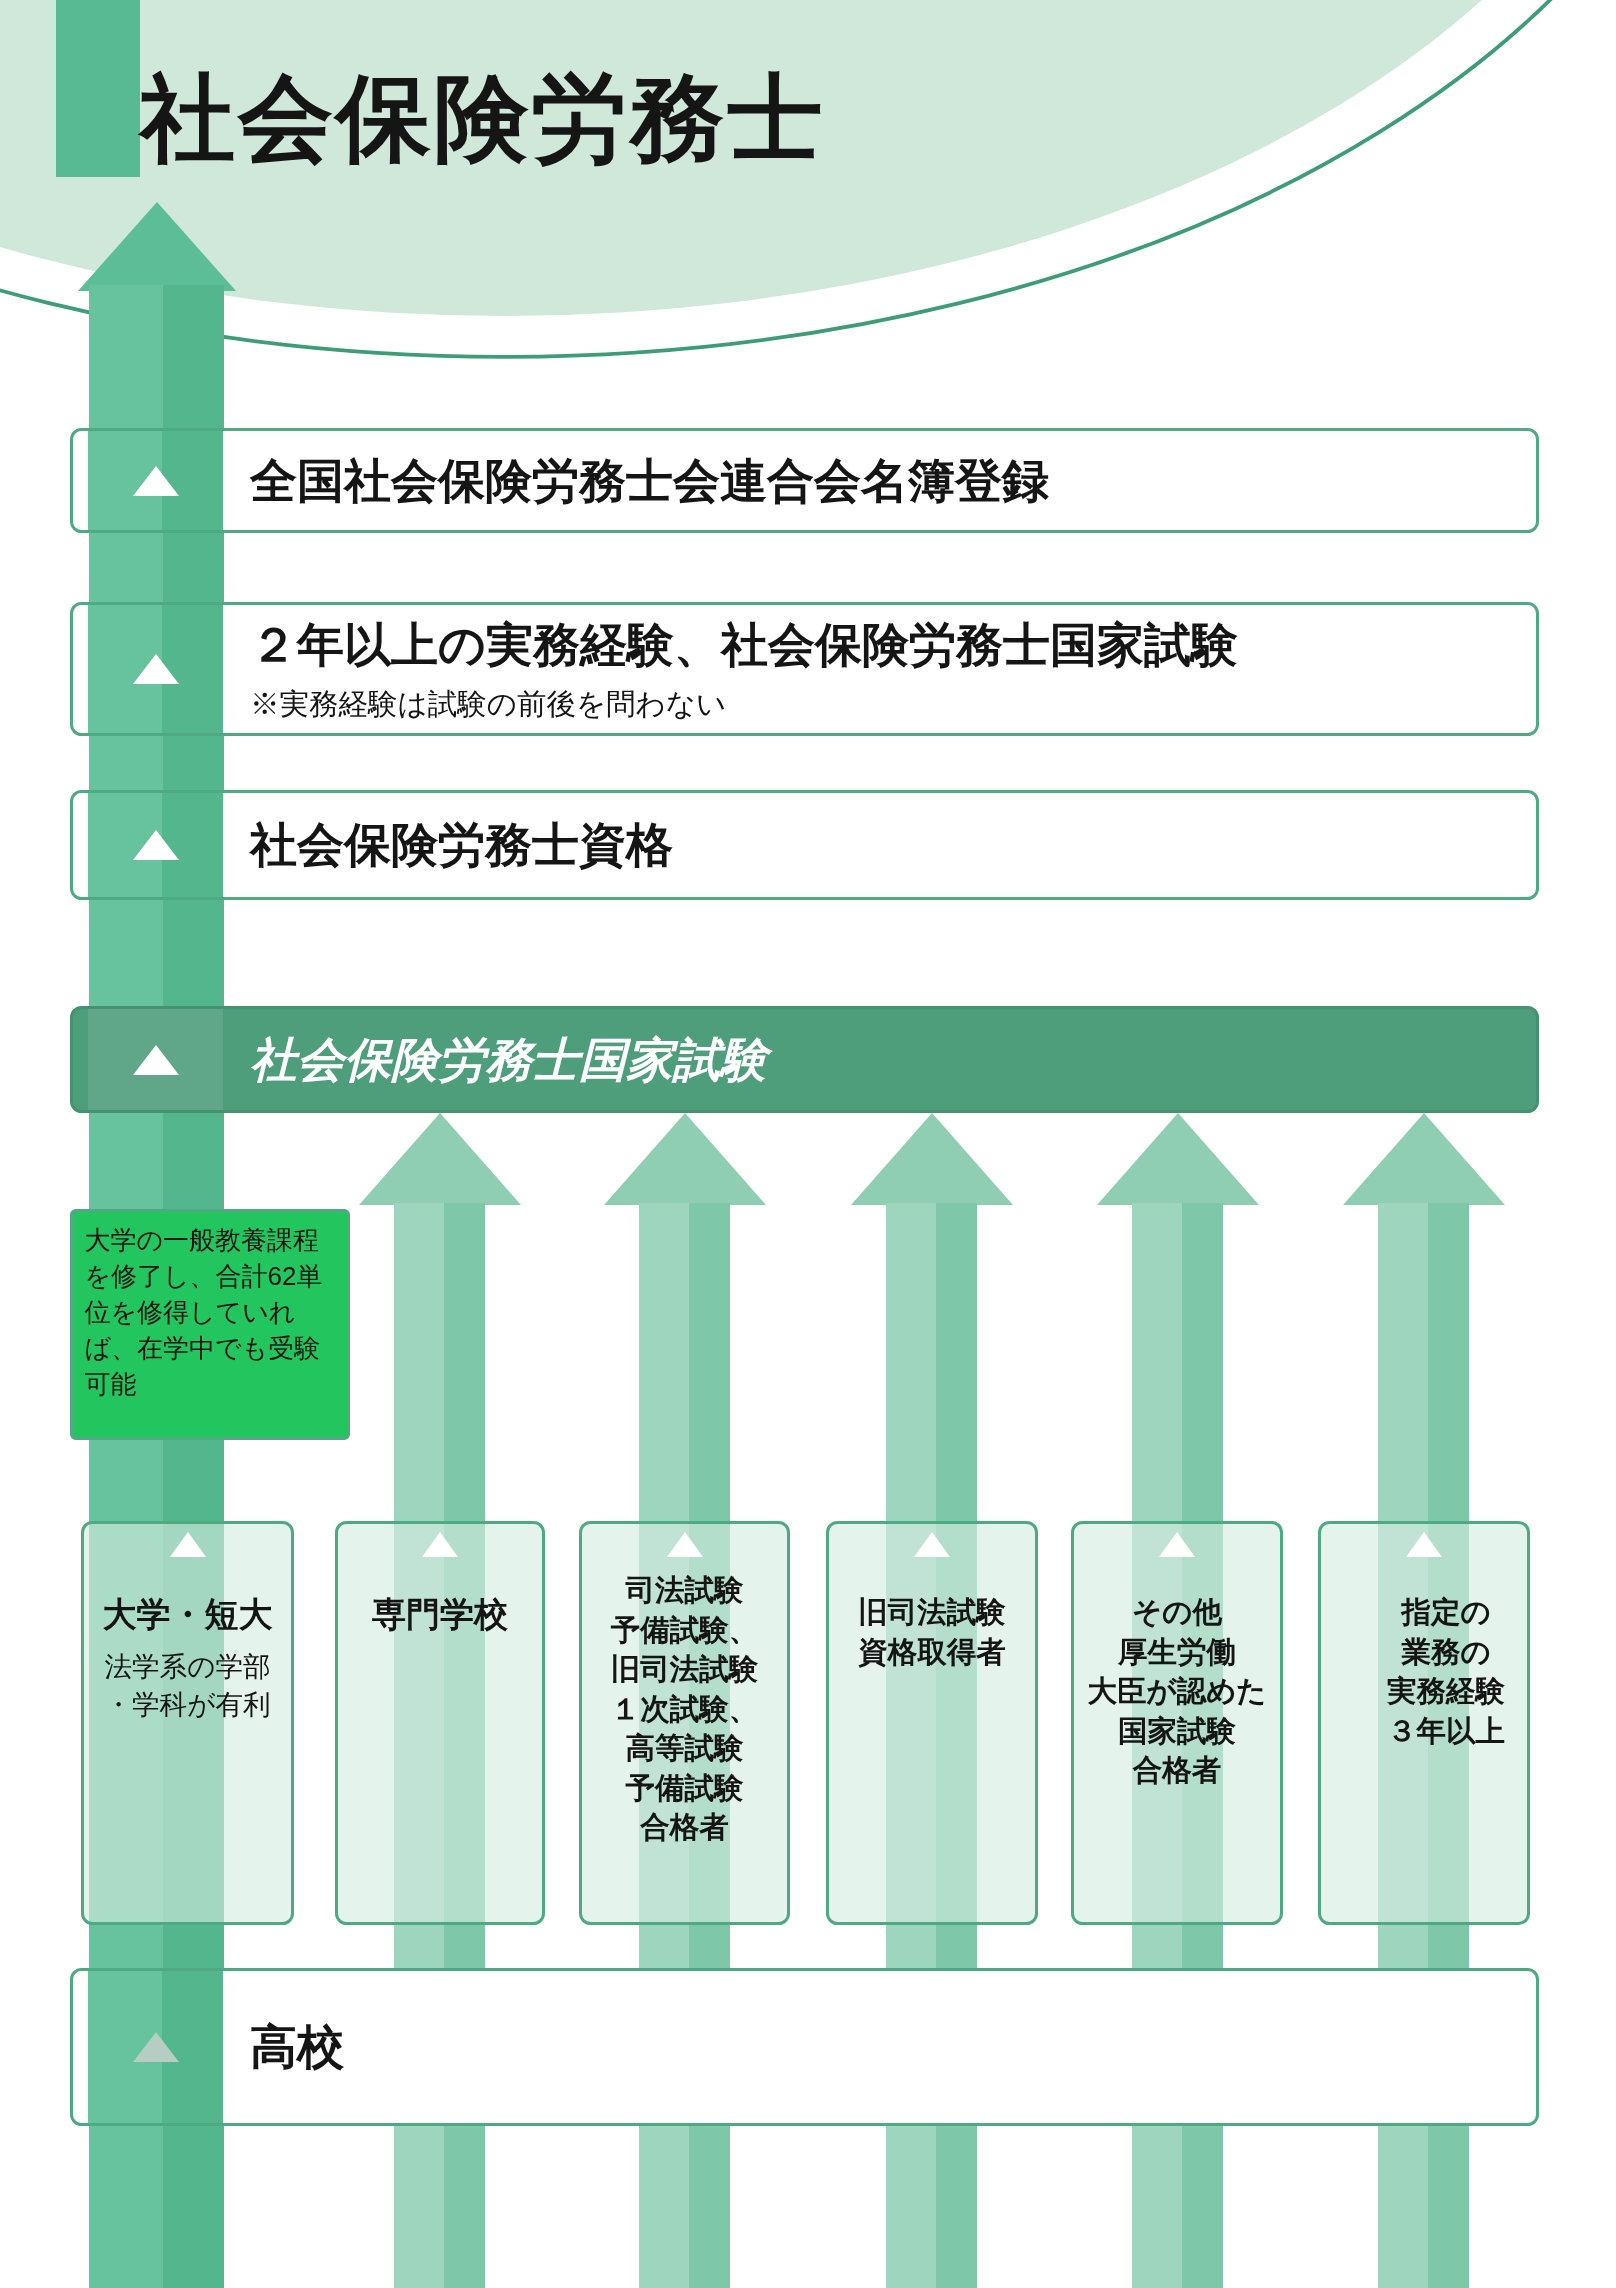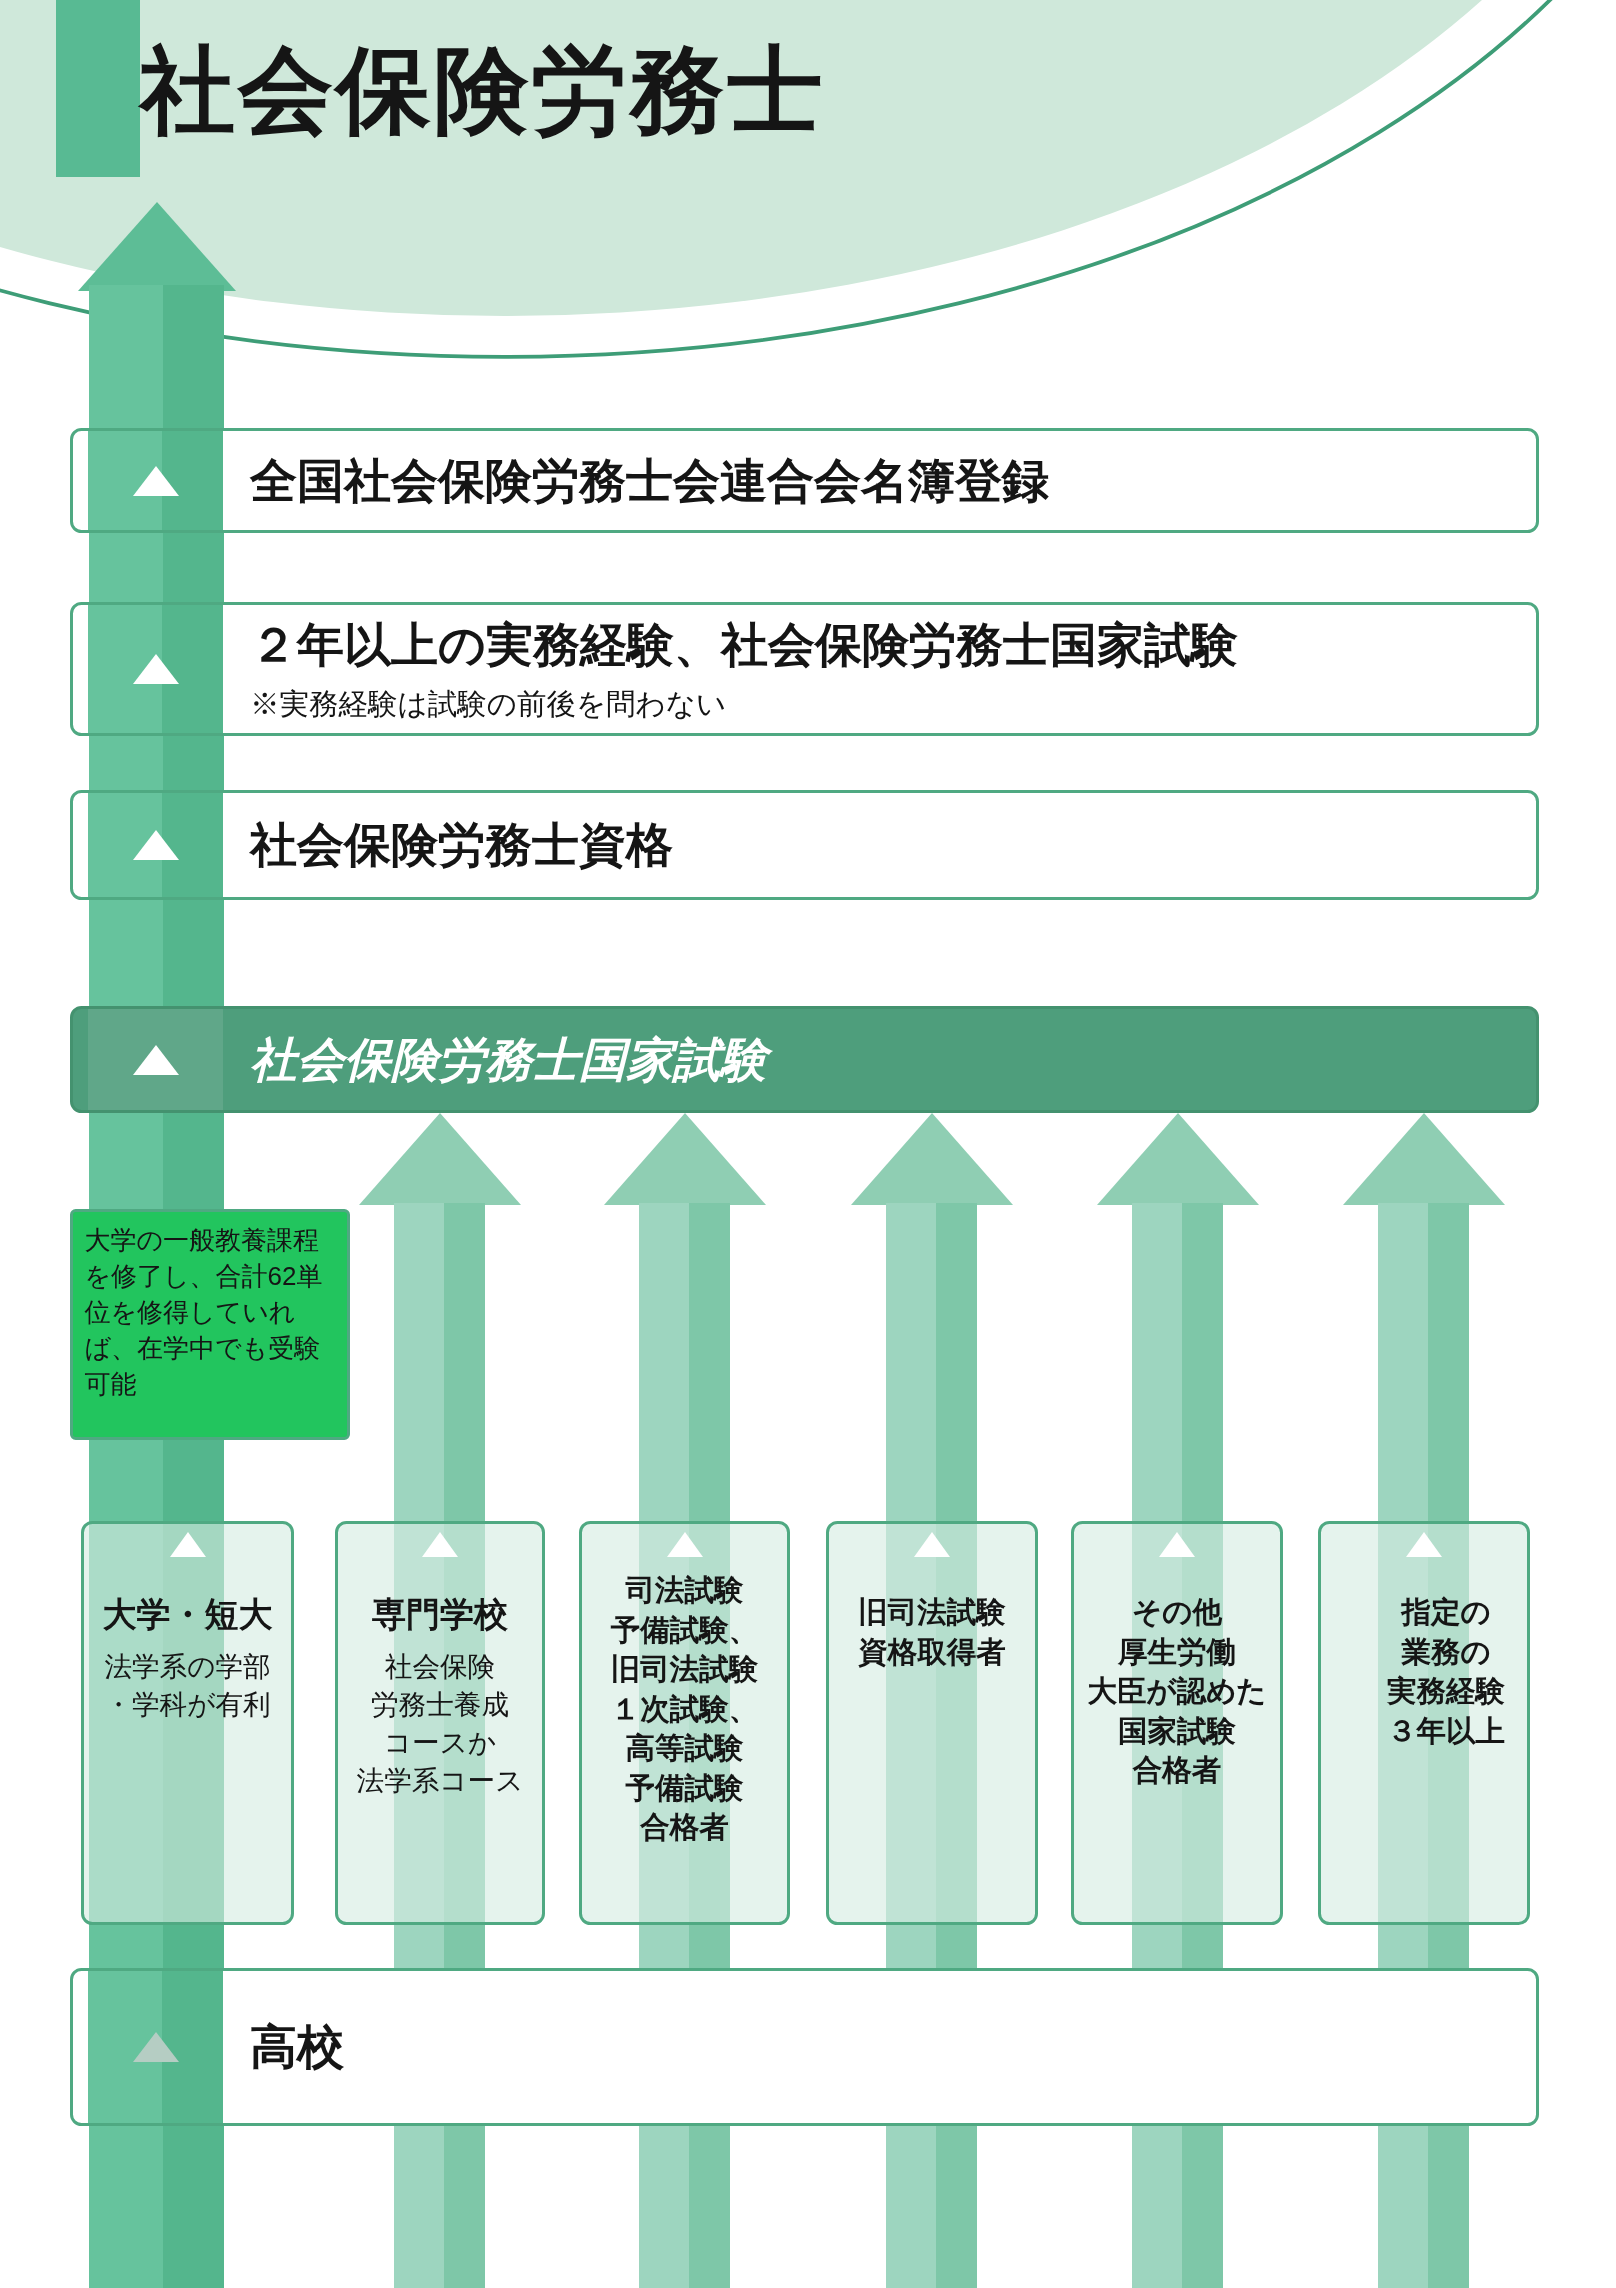--- a/index.html
+++ b/index.html
@@ -11,21 +11,21 @@
     font-family:"Liberation Sans",sans-serif;
     color:#151515;
   }
   
   .header-svg{position:absolute;left:0;top:0;z-index:0;}
   .top-ribbon{
     position:absolute;left:56px;top:0;width:84px;height:177px;
     background:#58ba93;z-index:1;
   }
   .page-title{
-    position:absolute;left:140px;top:28px;z-index:2;
+    position:absolute;left:140px;top:56px;z-index:2;
     font-family:"Liberation Serif",serif;
     font-weight:bold;font-size:95px;letter-spacing:2.9px;
     color:#151515;white-space:nowrap;
   }
   
   .main-arrow-head{
     position:absolute;left:78px;top:202px;width:0;height:0;z-index:1;
     border-left:79px solid transparent;border-right:79px solid transparent;
     border-bottom:89px solid #5dbd96;
   }
@@ -176,24 +176,20 @@
 
   <div class="route-box r1">
     <div class="route-tri"></div>
     <div class="route-title">大学・短大</div>
     <div class="route-body">法学系の学部
 ・学科が有利</div>
   </div>
   <div class="route-box r2">
     <div class="route-tri"></div>
     <div class="route-title">専門学校</div>
-    <div class="route-body">社会保険
-労務士養成
-コースか
-法学系コース</div>
   </div>
   <div class="route-box r3">
     <div class="route-tri"></div>
 
     <div class="route-body">司法試験
 予備試験、
 旧司法試験
 １次試験、
 高等試験
 予備試験

